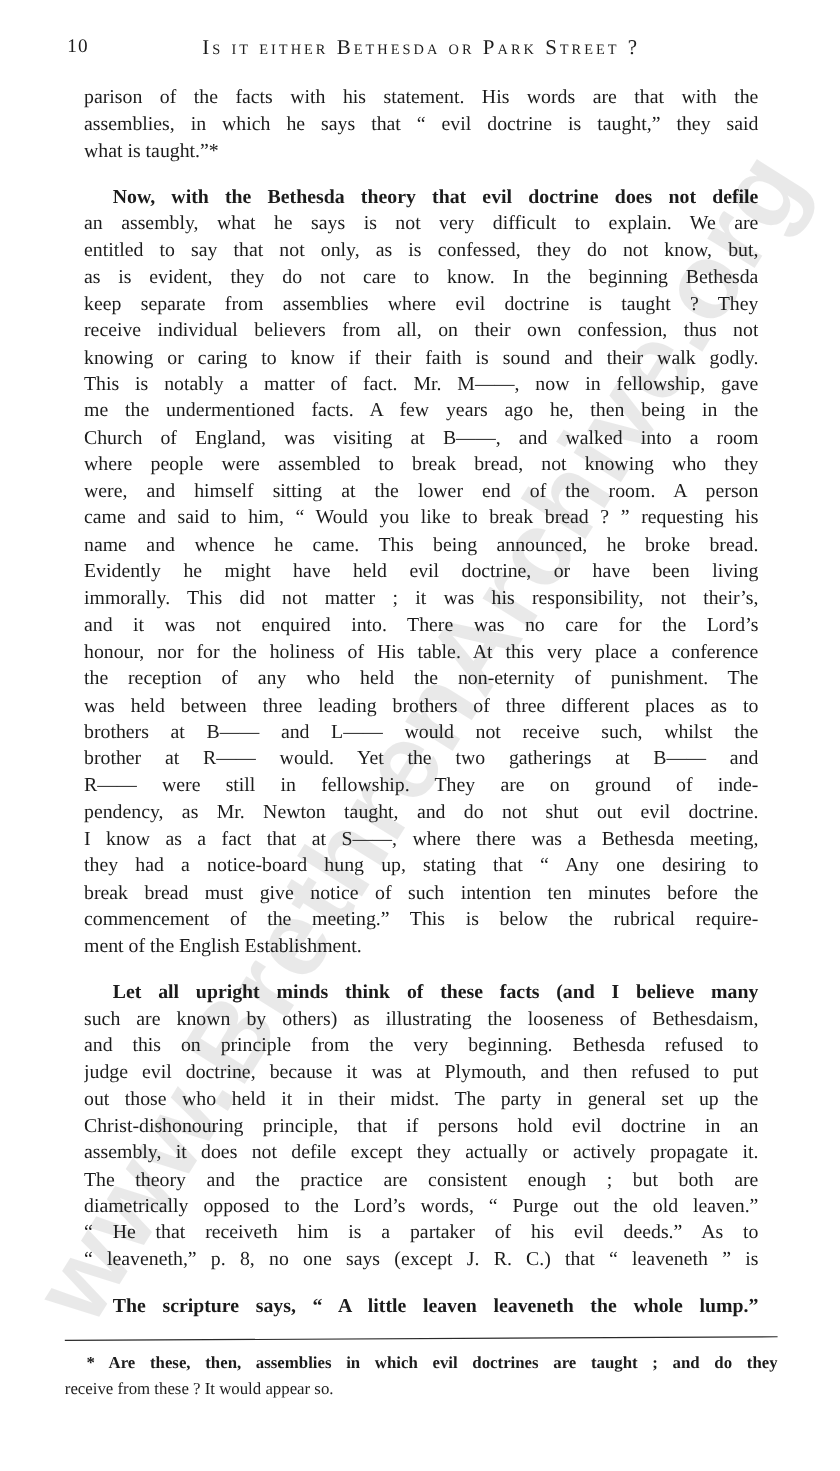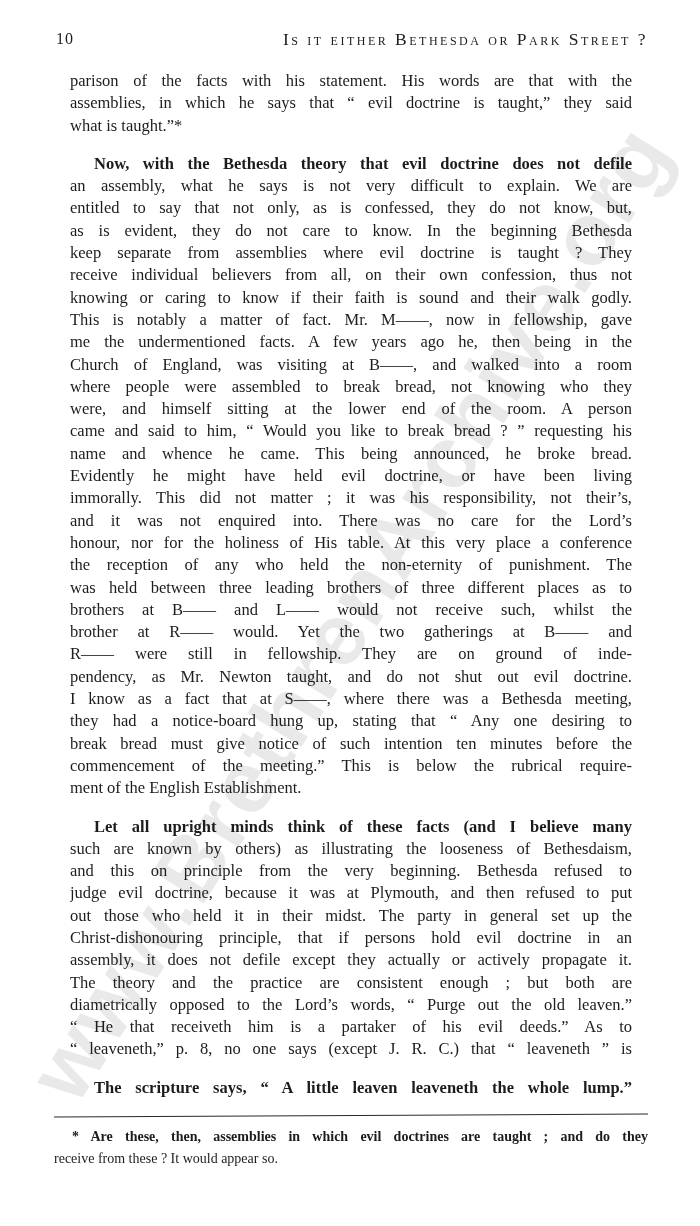--- a/index.html
+++ b/index.html
@@ -46,21 +46,21 @@
     margin-bottom: 20px;
   }
   .page-number {
     position: absolute;
     left: 2px;
     top: 0;
     font-size: 16px;
     letter-spacing: 1px;
   }
   .page-title {
-    text-align: right;
+    text-align: center;
     font-size: 17.5px;
     font-variant: small-caps;
     letter-spacing: 2.5px;
     white-space: nowrap;
   }
   .body-text {
     font-size: 16.5px;
     line-height: 22.3px;
   }
   .paragraph { margin: 16px; }

